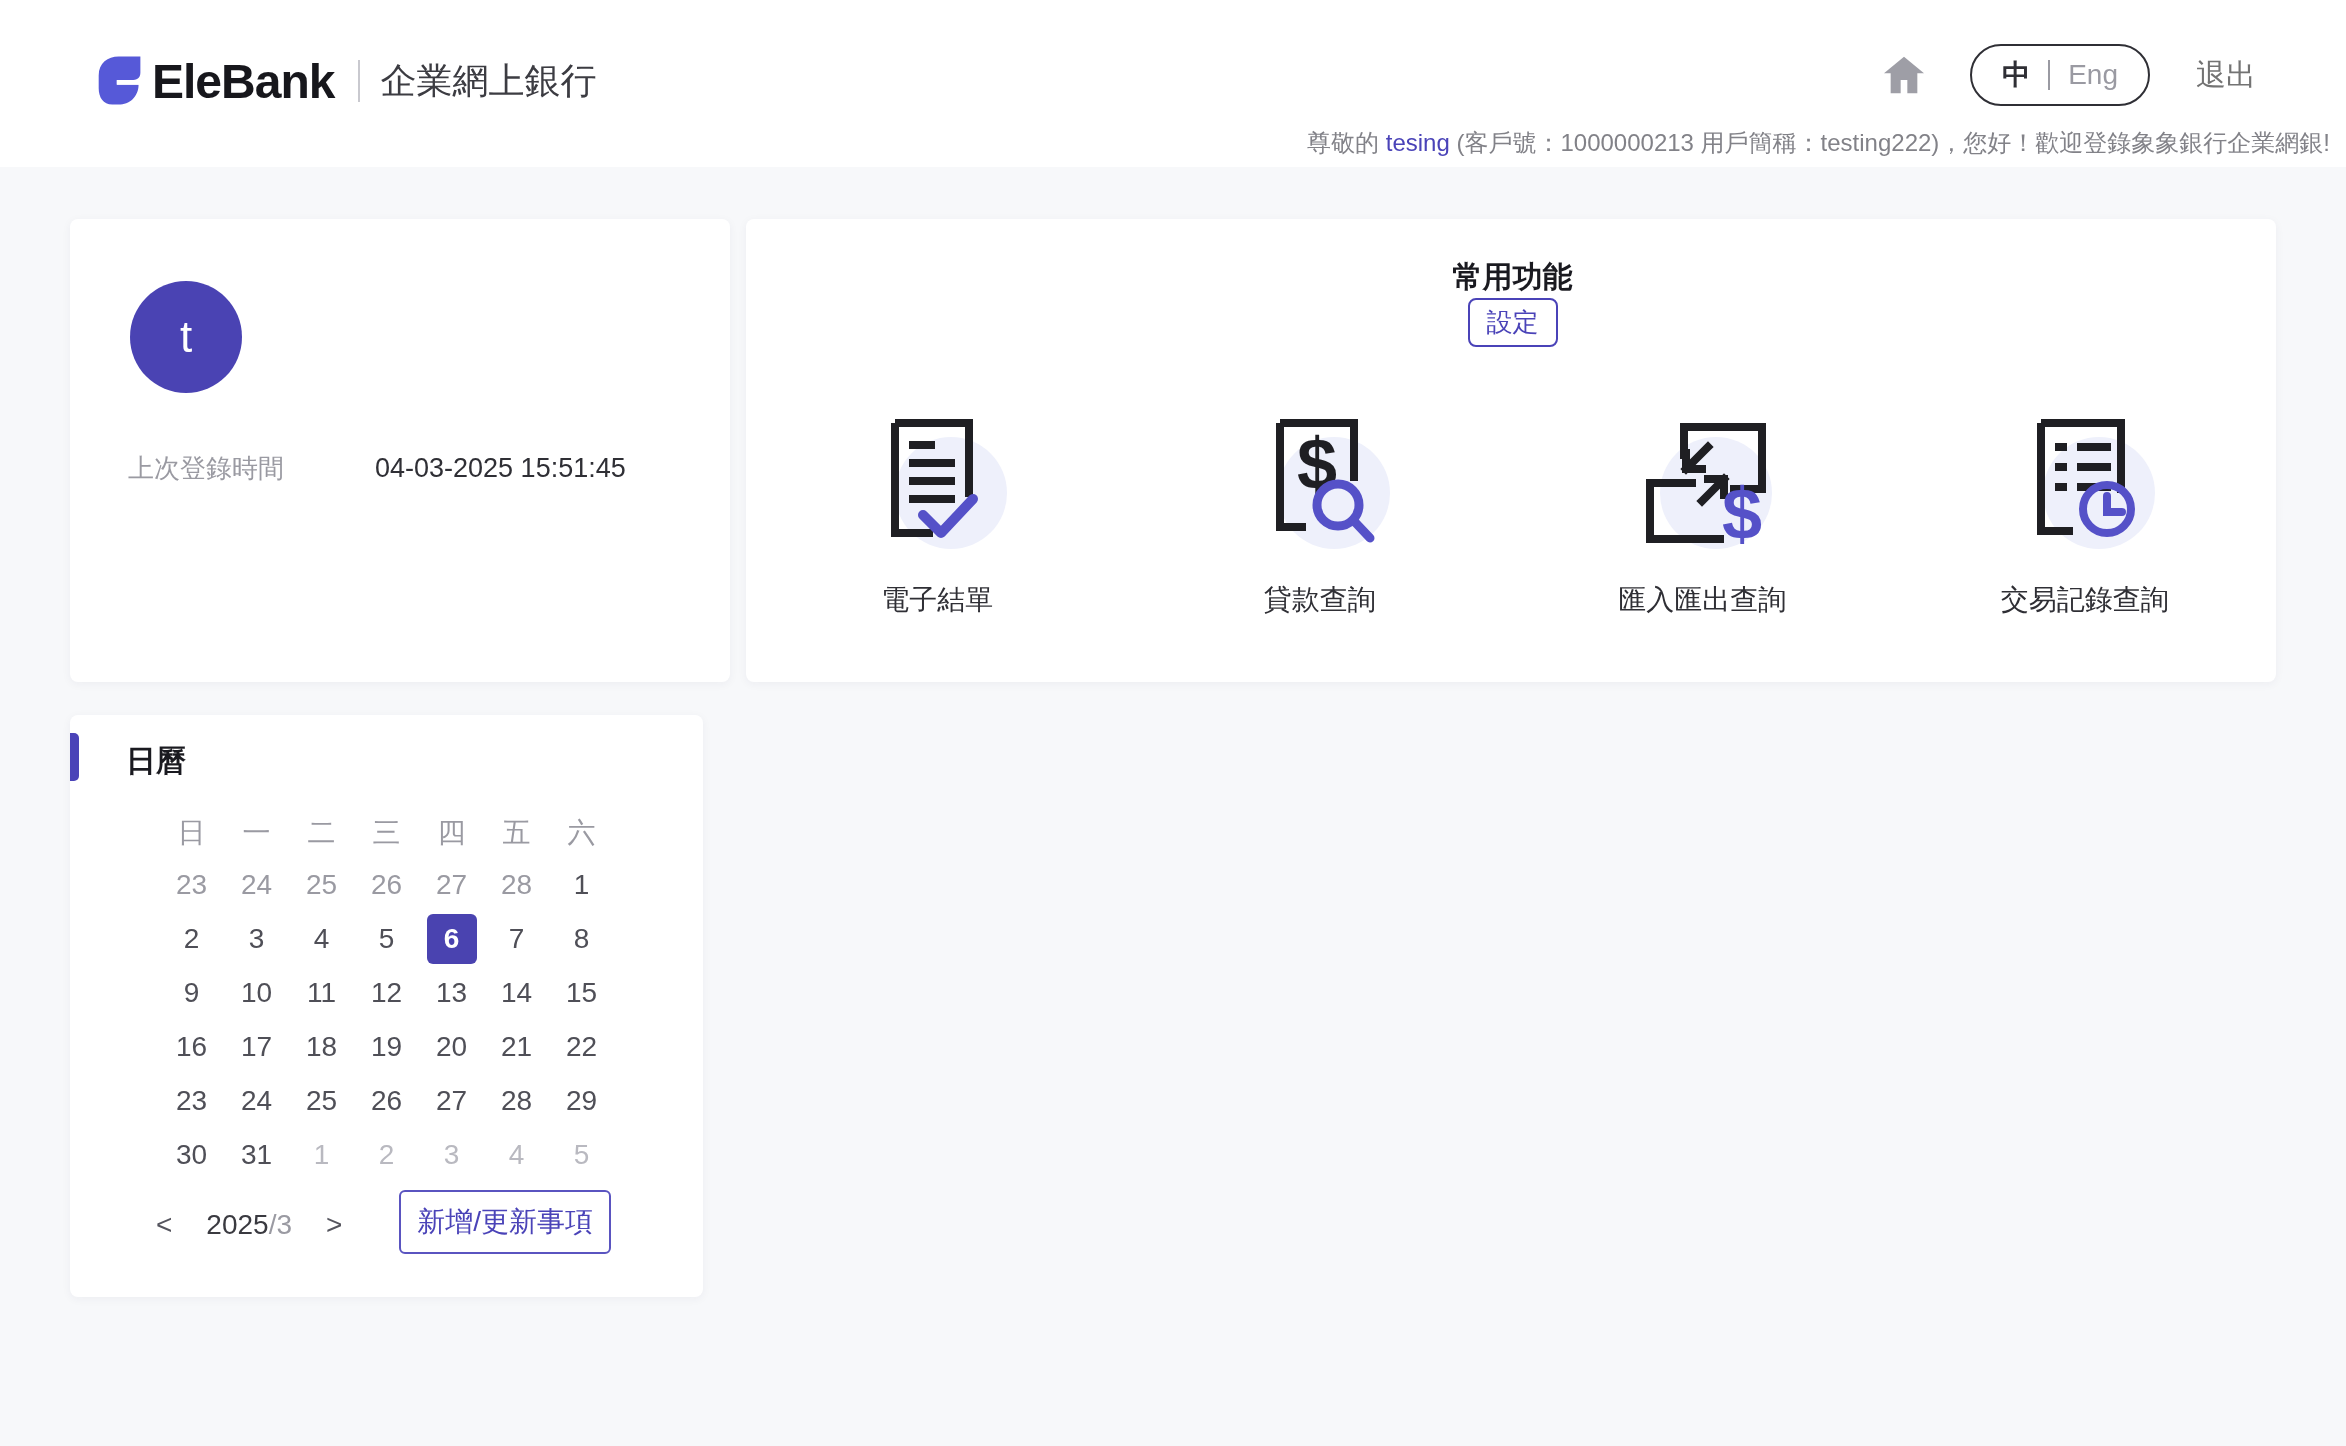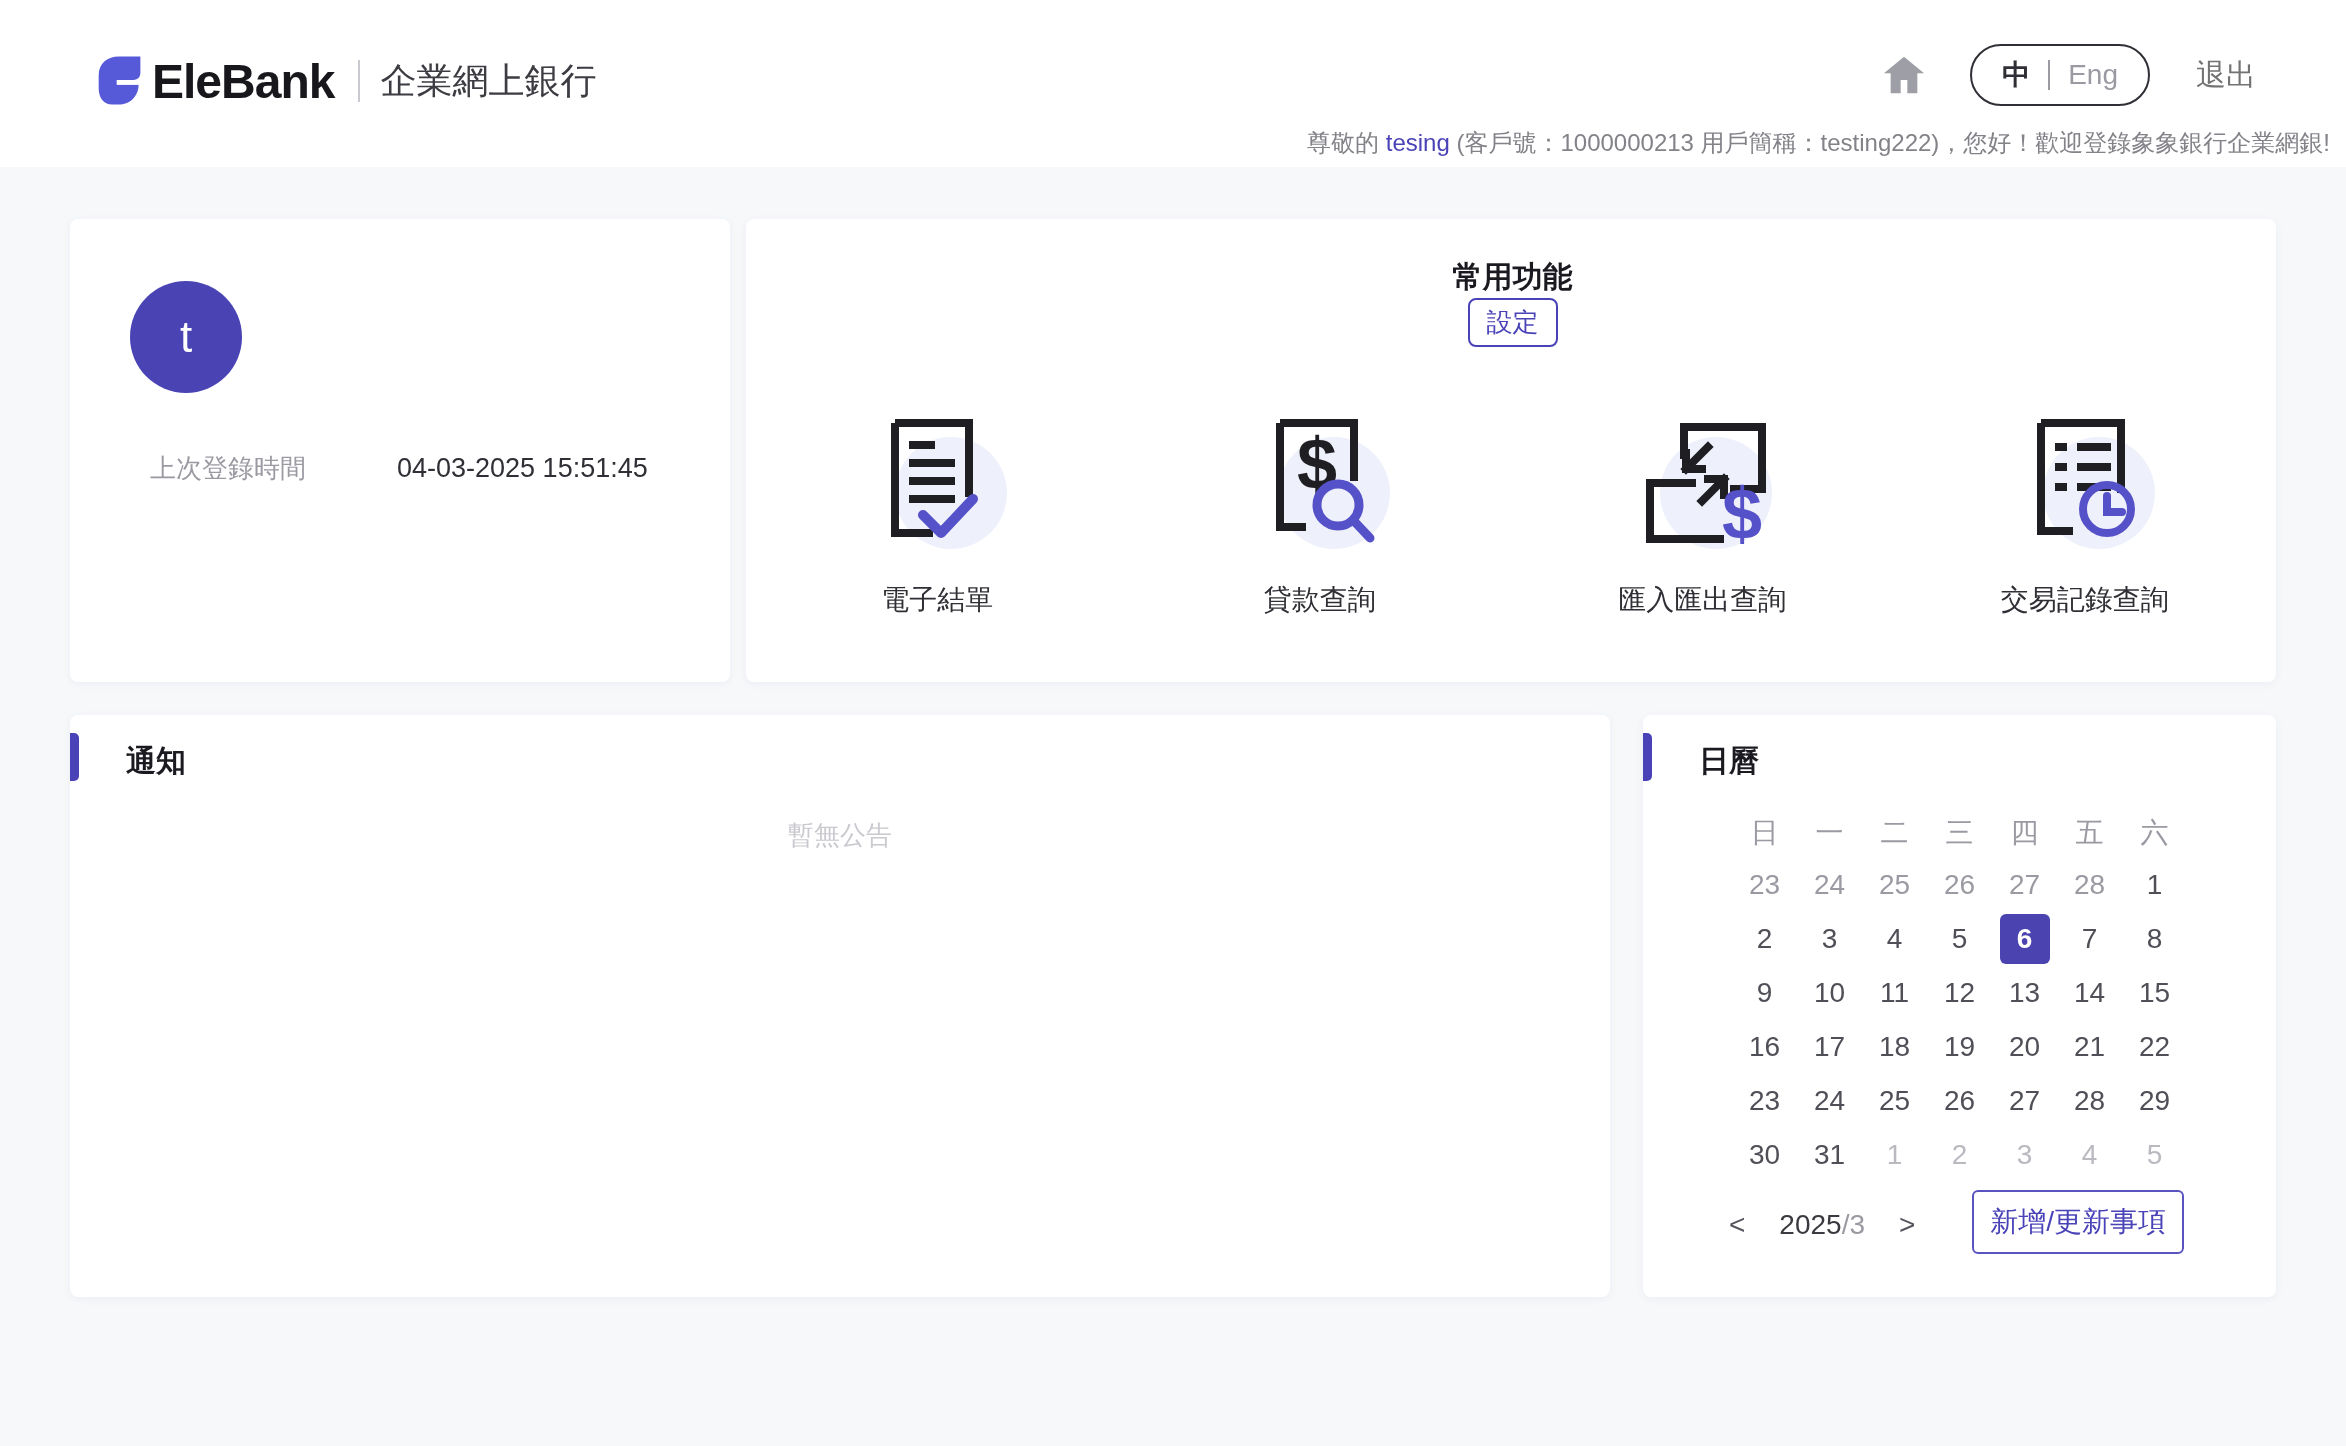--- a/index.html
+++ b/index.html
@@ -78,21 +78,21 @@
   .profile-card { width:660px; height:463px; }
   .avatar {
     position:absolute; left:60px; top:62px;
     width:112px; height:112px; border-radius:50%;
     background:#4a43b3; color:#fff;
     display:flex; align-items:center; justify-content:center;
     font-size:44px;
   }
   .login-row {
     position:absolute; left:58px; top:232px;
-    display:flex; align-items:center;margin-left:22px;
+    display:flex; align-items:center;
   }
   .login-label { font-size:26px; color:#9a9aa2; width:247px; }
   .login-value { font-size:27px; color:#2f2f35; }
 
   
   .functions-card { flex:1; height:463px; }
   .func-head {
     display:flex; align-items:center; justify-content:space-between;
     padding:38px 42px 0 45px;
     flex-direction:column;
@@ -275,25 +275,20 @@
             </svg>
             <span class="func-label">交易記錄查詢</span>
           </div>
 
         </div>
       </section>
     </div>
 
     <div class="row2">
 
-      <section class="card notices-card">
-        <span class="accent-bar"></span>
-        <span class="card-title">通知</span>
-        <div class="empty-text">暫無公告</div>
-      </section>
 
       <section class="card calendar-card">
         <span class="accent-bar"></span>
         <span class="card-title">日曆</span>
 
         <div class="cal-grid cal-weekdays">
           <span class="cal-weekday">日</span>
           <span class="cal-weekday">一</span>
           <span class="cal-weekday">二</span>
           <span class="cal-weekday">三</span>

